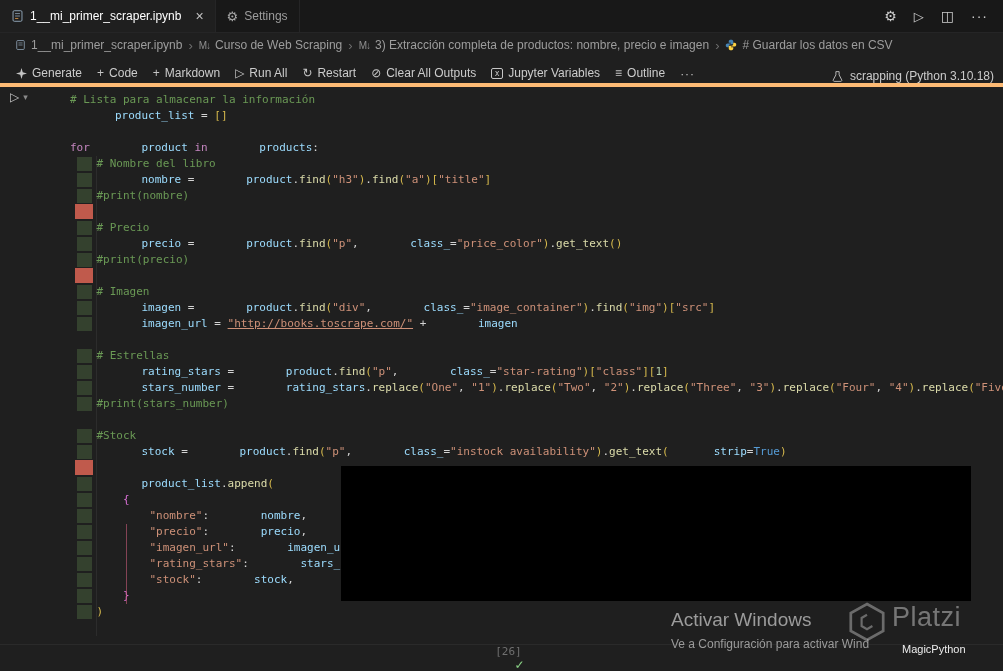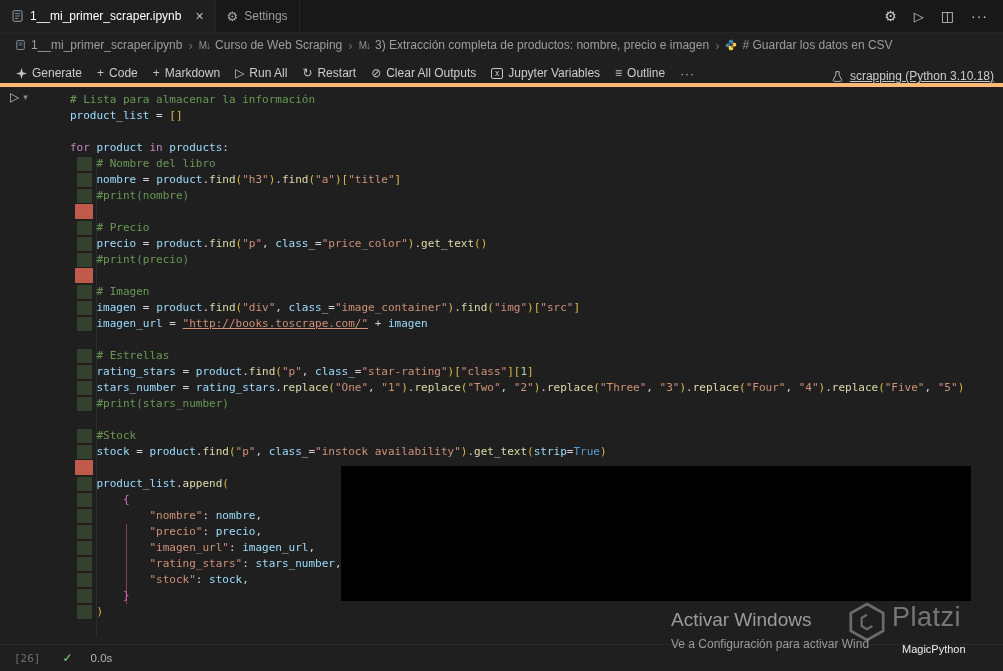--- a/index.html
+++ b/index.html
@@ -27,47 +27,47 @@
   .breadcrumbs { height:24px; display:flex; align-items:center; gap:4px; padding-left:15px; font-size:12px; color:#9d9d9d; background:#1f1f1f; white-space:nowrap; }
   .crumb { display:flex; align-items:center; gap:5px; cursor:pointer; }
   .crumb-sep { color:#6e6e6e; font-size:13px; margin:0 2px; }
   .md-glyph { font-size:10px; color:#8f8f8f; letter-spacing:-1px; }
 
   
   .nbtoolbar { height:30px; display:flex; align-items:flex-end; padding:0 9px; gap:1px; font-size:12px; color:#cccccc; background:#1f1f1f; border-bottom:4px solid #fdba74; white-space:nowrap; }
   .tbtn { display:flex; align-items:center; gap:5px; padding:3px 7px; border-radius:4px; cursor:pointer; }
   .tbtn .g { color:#c5c5c5; font-size:12px; line-height:1; }
   .vbox-icon { display:inline-flex; align-items:center; justify-content:center; width:12px; height:11px; border:1px solid #c5c5c5; border-radius:2px; font-size:8px; color:#c5c5c5; font-family:"DejaVu Sans Mono",monospace; }
-  .kernel { margin-left:auto; display:flex; align-items:center; gap:6px; cursor:pointer;text-decoration:underline; }
+  .kernel { margin-left:auto; display:flex; align-items:center; gap:6px; cursor:pointer; }
 
   
   .editor { position:relative; height:557px; background:#1f1f1f; overflow:hidden; }
   .code { position:absolute; inset:0; padding:5px 0 0 70px; }
   .code-line { height:16px; position:relative; font-family:"DejaVu Sans Mono",monospace; font-size:11px; line-height:16px; white-space:pre; }
   .mark { position:absolute; top:1px; height:14px; }
   .mark-green { left:7px; width:15px; background:rgba(106,153,85,.28); }
   .mark-red { left:5px; width:18px; top:0; height:15px; background:#c05a4c; }
 
-  .tk-c { color:#6A9955; } .tk-k { color:#C586C0; } .tk-v { color:#9CDCFE; }
+  .tk-c { color:#6A9955; } .tk-k { color:#C586C0; } .tk-v { color:#9CDCFE;margin-left:45px; }
   .tk-p { color:#D4D4D4; } .tk-s { color:#CE9178; } .tk-f { color:#DCDCAA; }
   .tk-n { color:#B5CEA8; } .tk-t { color:#569CD6; }
   .tk-y { color:#d7ba4d; } .tk-m { color:#DA70D6; }
   .tk-u { color:#CE9178; text-decoration:underline; }
 
   .guide-gray { position:absolute; left:96px; top:69px; height:480px; width:1px; background:rgba(255,255,255,.06); }
   .guide-pink { position:absolute; left:126px; top:437px; height:80px; width:1px; background:rgba(200,92,122,.6); }
 
   .rail-run { position:absolute; left:10px; top:3px; display:flex; align-items:center; gap:4px; }
   .rail-run .run-glyph { color:#c5c5c5; font-size:12px; cursor:pointer; }
   .rail-run .chev { color:#8a8a8a; font-size:9px; cursor:pointer; }
 
   .redaction { position:absolute; left:341px; top:466px; width:630px; height:135px; background:#000; }
 
   
-  .bottombar { position:absolute; left:0; bottom:0; width:1003px; height:27px; display:flex; align-items:center; padding-left:14px; background:#1f1f1f; border-top:1px solid #2a2a2a; font-size:11px; }
+  .bottombar { position:absolute; left:0; bottom:0; width:1003px; height:27px; display:flex; align-items:center; padding-left:14px; background:#1f1f1f; border-top:1px solid #2a2a2a; font-size:11px;flex-direction:column; }
   .exec-count { color:#6f6f6f; font-family:"DejaVu Sans Mono",monospace; }
   .exec-check { color:#89d185; margin-left:22px; font-size:12px; }
   .exec-time { color:#b5b5b5; margin-left:18px; font-size:11.5px; }
 
   
   .wm1 { position:absolute; left:671px; top:609px; font-size:19px; color:#9b9b9b; }
   .wm2 { position:absolute; left:671px; top:637px; font-size:12px; color:#9b9b9b; }
   .platzi { position:absolute; left:849px; top:602px; display:flex; align-items:flex-start; gap:7px; color:#bdbdbd; opacity:.55; }
   .platzi-text { font-size:27px; letter-spacing:.5px; }
   .magic { position:absolute; left:902px; top:643px; font-size:11px; color:#ececec; }

